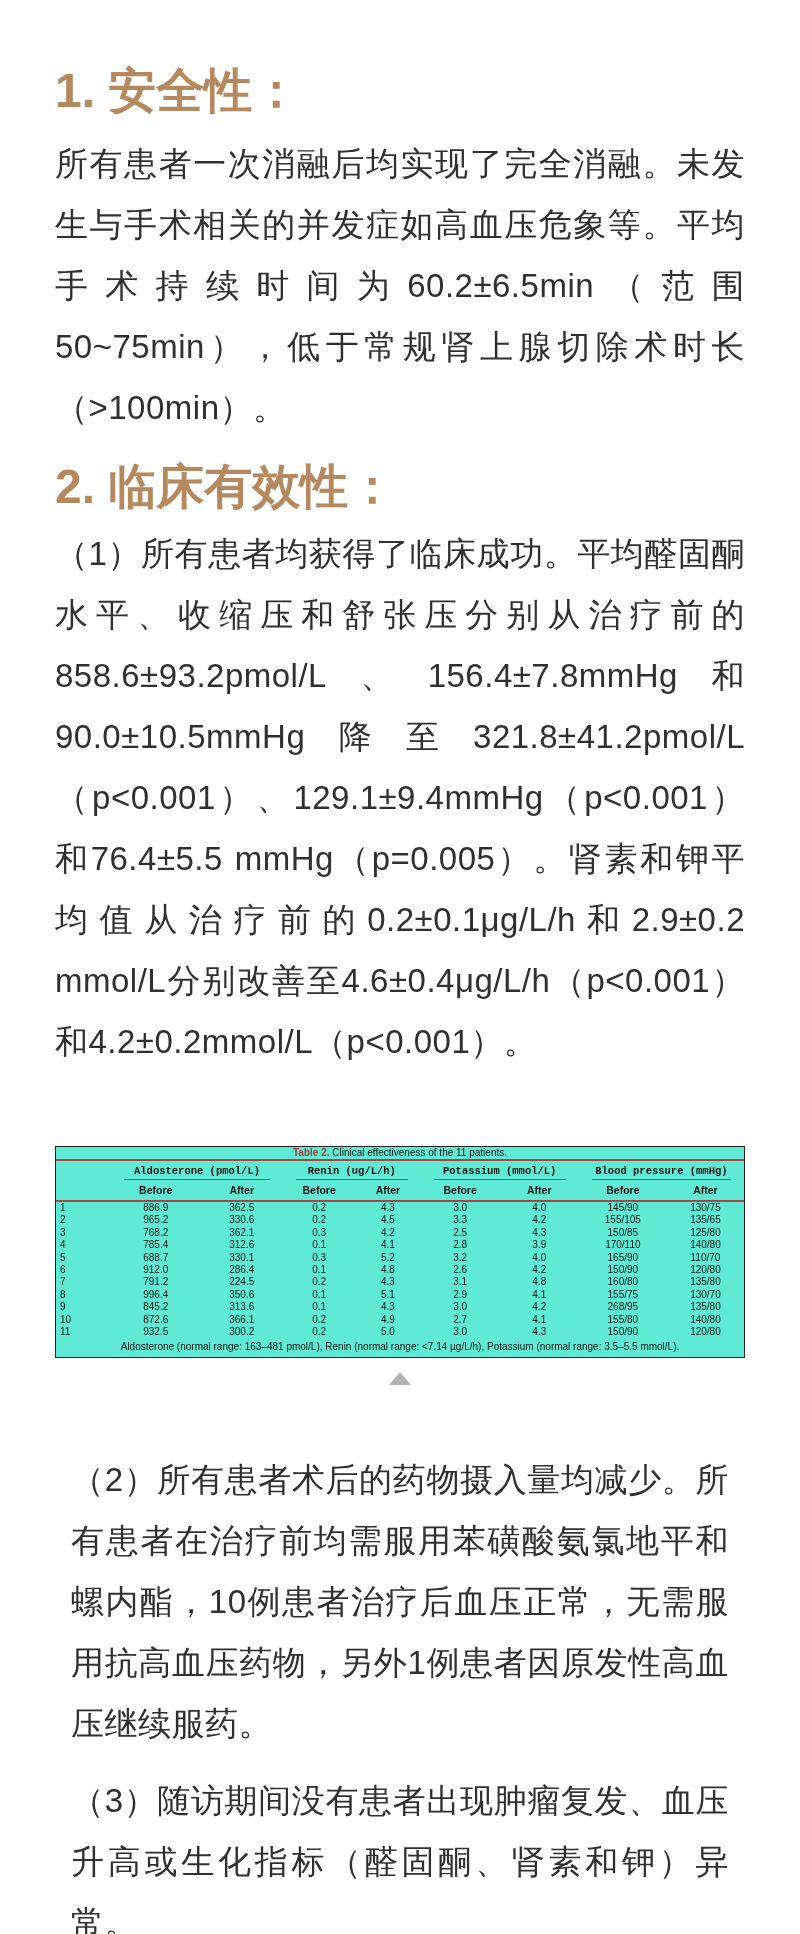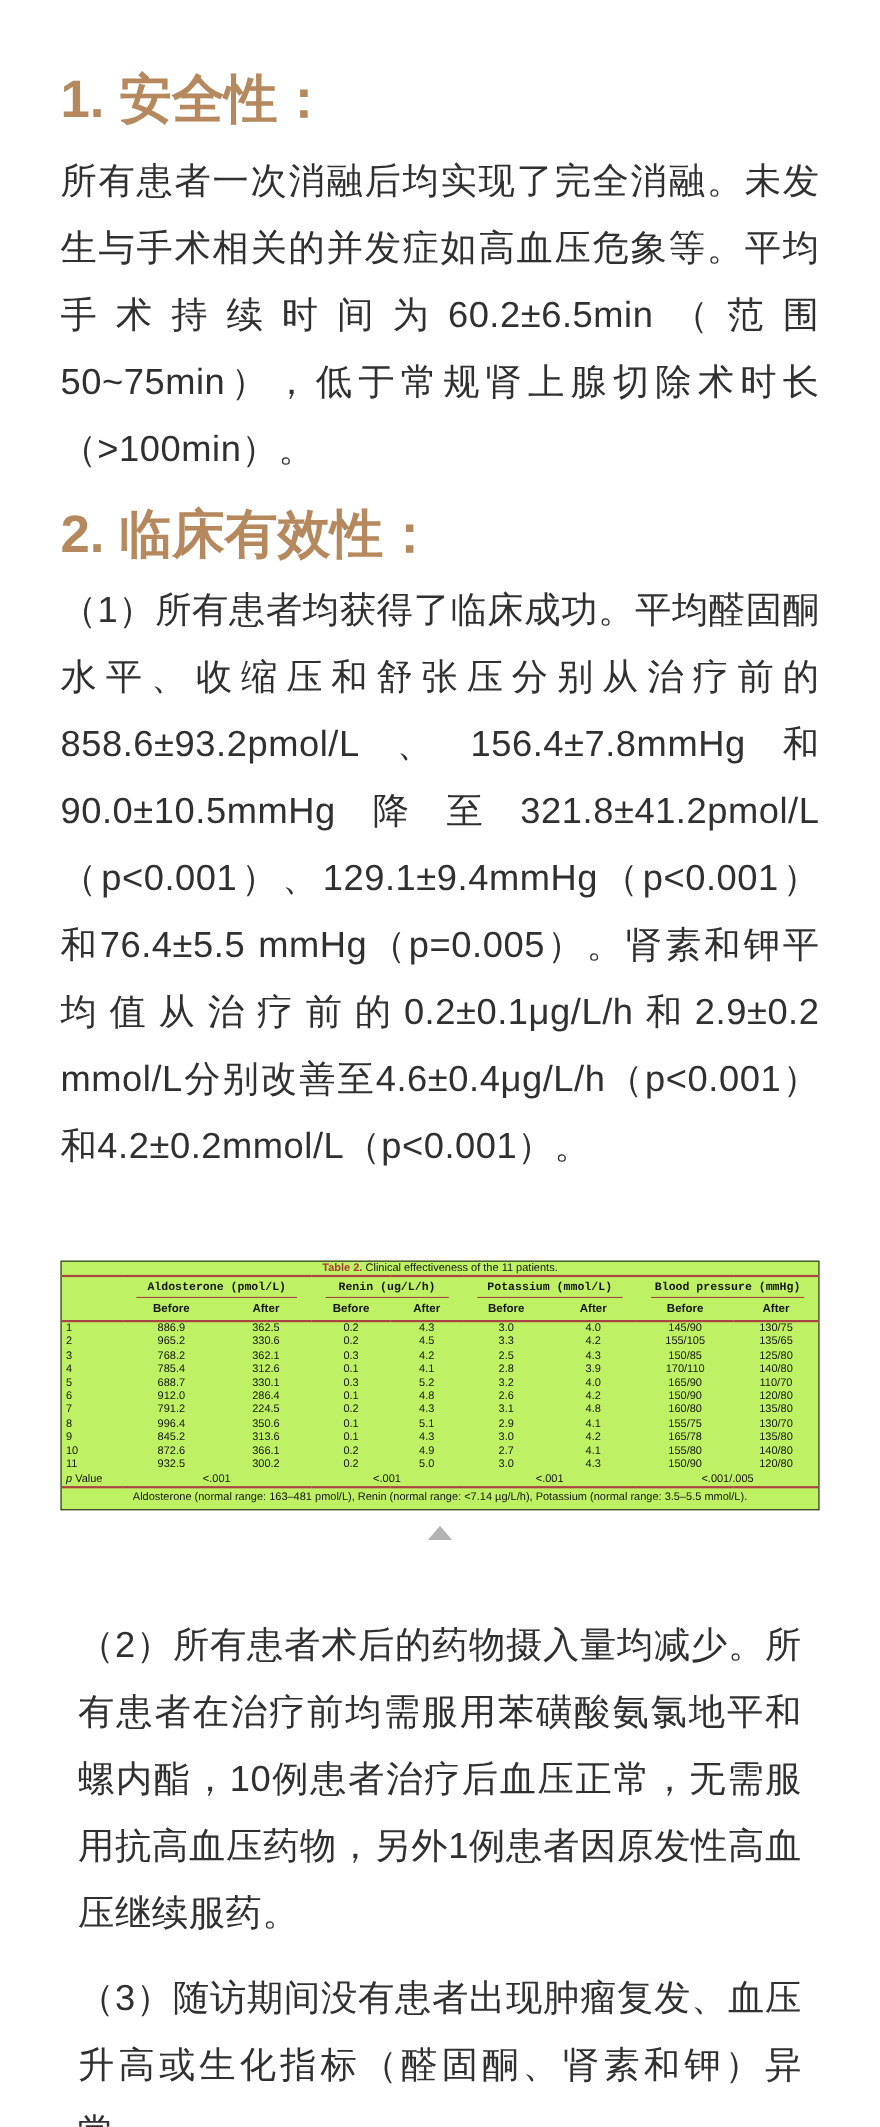--- a/index.html
+++ b/index.html
@@ -50,21 +50,21 @@
     color: #303030;
     margin: 13px 0 0;
   }
   .flow-block { margin-top: 64px; }
   .flow-block .body-para { margin: 16px; }
 
   
   .table-figure {
     margin: 74px 0 0;
     border: 1.5px solid #222222;
-    background: #bef264;
+    background: #5eead4;
   }
   .table-figure table {
     width: 100%;
     border-collapse: collapse;
     table-layout: fixed;
     color: #141414;
   }
   .table-figure th, .table-figure td {
     padding: 0;
     text-align: center;
@@ -282,21 +282,21 @@
             <td>130/70</td>
           </tr>
           <tr>
             <th>9</th>
             <td>845.2</td>
             <td>313.6</td>
             <td>0.1</td>
             <td>4.3</td>
             <td>3.0</td>
             <td>4.2</td>
-            <td>165/78</td>
+            <td>268/95</td>
             <td>135/80</td>
           </tr>
           <tr>
             <th>10</th>
             <td>872.6</td>
             <td>366.1</td>
             <td>0.2</td>
             <td>4.9</td>
             <td>2.7</td>
             <td>4.1</td>
@@ -309,27 +309,20 @@
             <td>300.2</td>
             <td>0.2</td>
             <td>5.0</td>
             <td>3.0</td>
             <td>4.3</td>
             <td>150/90</td>
             <td>120/80</td>
           </tr>
         </tbody>
       <tfoot>
-        <tr class="t-prow">
-          <td class="t-plabel"><i>p</i><span> Value</span></td>
-          <td colspan="2">&lt;.001</td>
-          <td colspan="2">&lt;.001</td>
-          <td colspan="2">&lt;.001</td>
-          <td colspan="2">&lt;.001/.005</td>
-        </tr>
         <tr class="t-foot">
           <td colspan="9">Aldosterone (normal range: 163–481 pmol/L), Renin (normal range: &lt;7.14 µg/L/h), Potassium (normal range: 3.5–5.5 mmol/L).</td>
         </tr>
       </tfoot>
     </table>
   </figure>
 
   <div class="caption-arrow"></div>
 
   <div class="flow-block">

